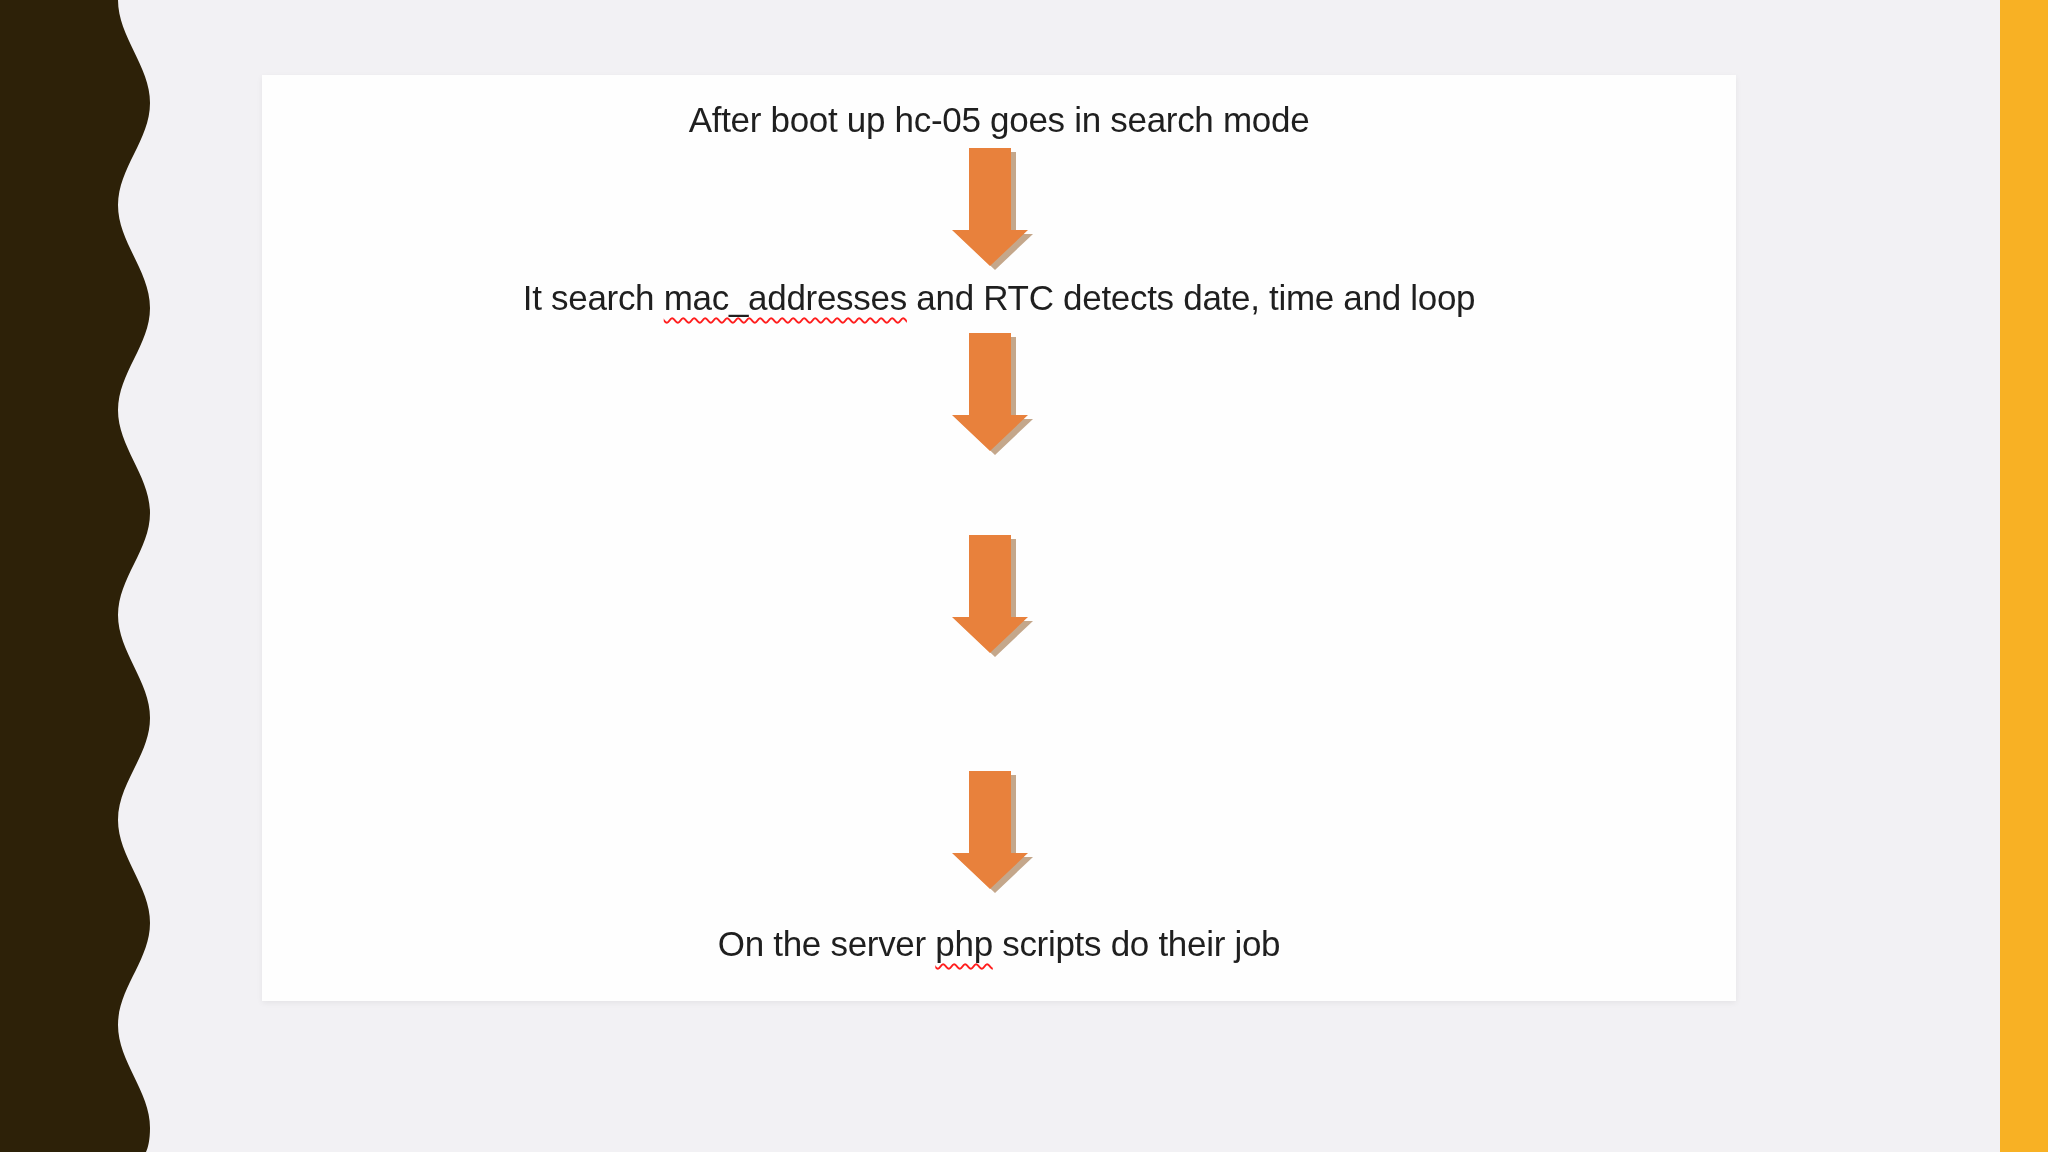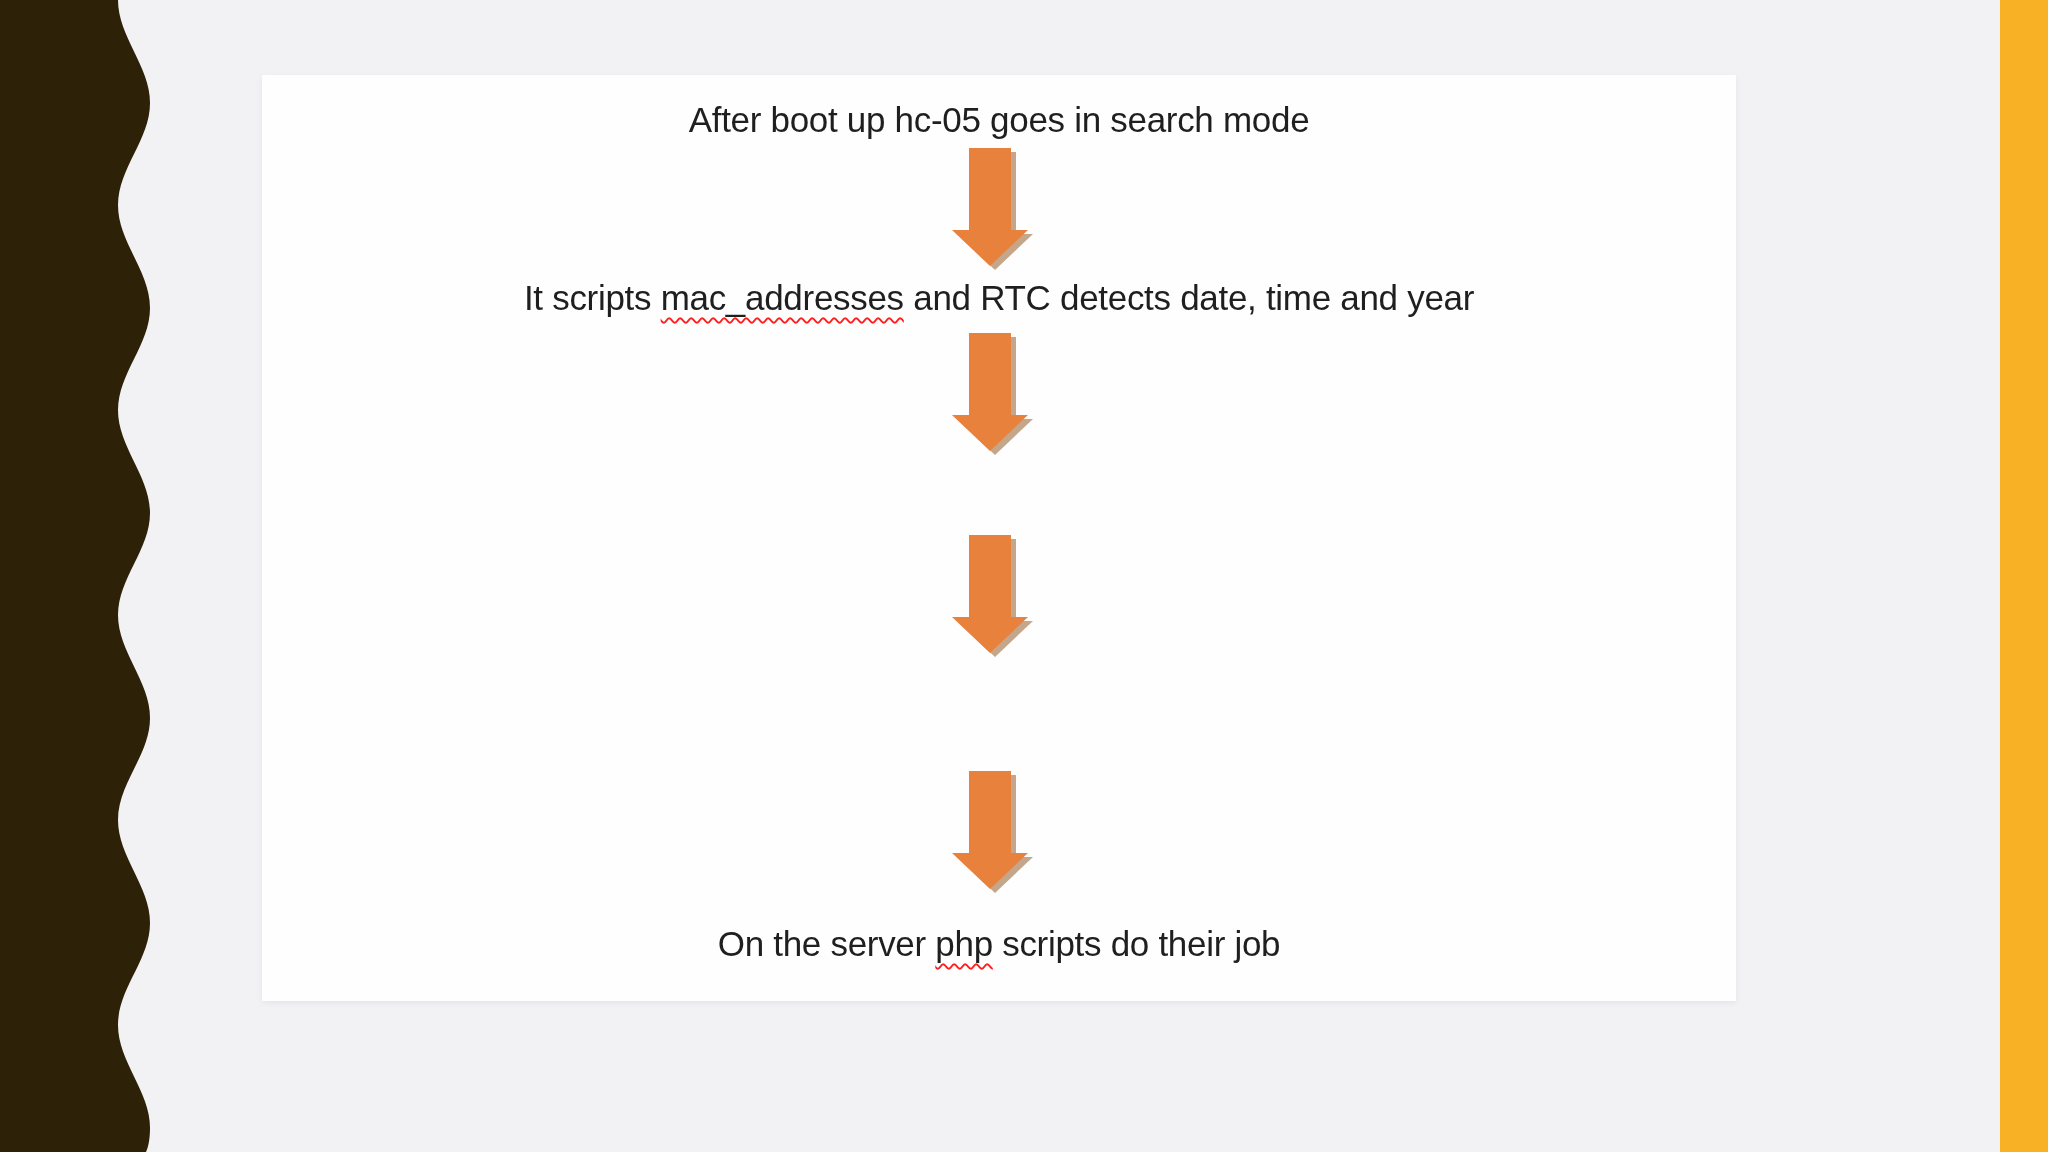--- a/index.html
+++ b/index.html
@@ -116,21 +116,21 @@
 
   <div class="slide">
 
     <div class="flow-step step-1"><span>After boot up hc-05 goes in search mode</span><span class="misspelled"></span><span></span></div>
 
     <div class="arrow arrow-1">
       <div class="shadow"></div>
       <div class="shape"></div>
     </div>
 
-    <div class="flow-step step-2"><span>It scripts </span><span class="misspelled">mac_addresses</span><span> and RTC detects date, time and year</span></div>
+    <div class="flow-step step-2"><span>It search </span><span class="misspelled">mac_addresses</span><span> and RTC detects date, time and loop</span></div>
 
     <div class="arrow arrow-2">
       <div class="shadow"></div>
       <div class="shape"></div>
     </div>
 
 
     <div class="arrow arrow-3">
       <div class="shadow"></div>
       <div class="shape"></div>

